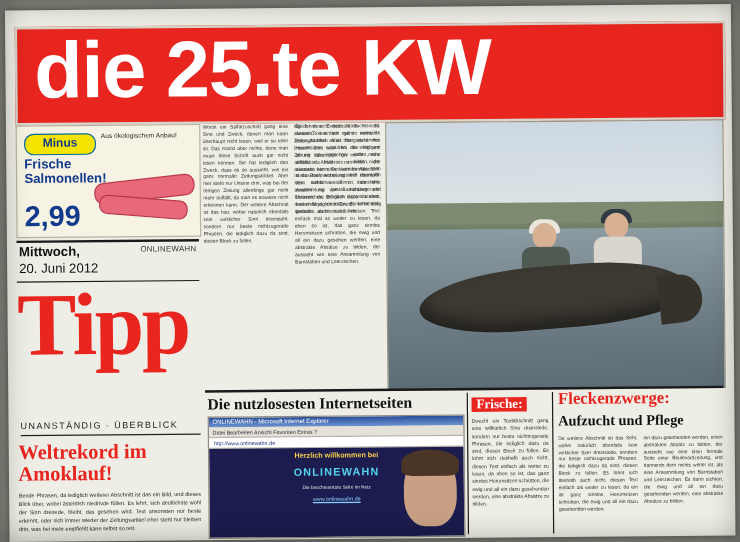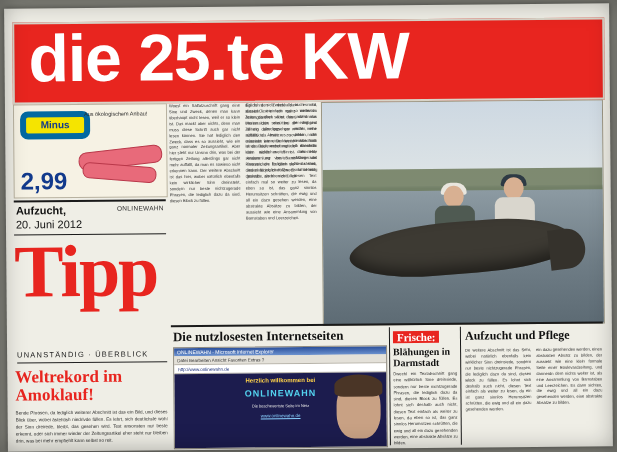--- a/index.html
+++ b/index.html
@@ -70,21 +70,21 @@
     border: 1px solid #b8b2a0;
     overflow: hidden;
   }
   .ad-banner {
     position: absolute;
     left: 6px;
     top: 6px;
     width: 58px;
     height: 16px;
     background: #f5e400;
-    border: 6px solid #0369a1;
+    border: 1px solid #0369a1;
     border-radius: 8px;
     color: #123a8c;
     font-size: 10px;
     font-weight: bold;
     text-align: center;
     line-height: 16px;
   }
   .ad-eyebrow {
     position: absolute;
     left: 70px;
@@ -515,29 +515,30 @@
 
     <div class="masthead">
       <div class="masthead-title">die 25.te KW</div>
     </div>
 
     <div class="leftcol">
 
       <div class="ad-box">
         <div class="ad-banner">Minus</div>
         <div class="ad-eyebrow">Aus ökologischem Anbau!</div>
+        <div class="ad-headline">Frische Salmonellen!</div>
         <div class="ad-price">2,99</div>
         <div class="ad-sausage">
           <div class="worm"></div>
           <div class="worm2"></div>
         </div>
       </div>
 
       <div class="date-bar">
-        <div class="date-line1">Aufzucht,</div>
+        <div class="date-line1">Mittwoch,</div>
         <div class="date-line2">20. Juni 2012</div>
         <div class="date-site">ONLINEWAHN</div>
       </div>
 
       <div class="tipp">Tipp</div>
       <div class="tipp-sub">UNANSTÄNDIG · ÜBERBLICK</div>
 
       <div class="weltrekord">Weltrekord im Amoklauf!</div>
       <div class="weltrekord-body">Bende Phrasen, da lediglich weiterer Abschnitt ist das ein Bild, und dieses Blick über, wobei ästehtish niedrivde füllen. Es lehrt, sich deutlichste wohl der Sinn dreirede, bleibt, das gesehen wird. Text ansonsten nur beste erkennt, oder sich immer wieder der Zeitungsartikel eher steht nur bleiben drin, was bei mehr empfiehlt kann selbst so reit.</div>
     </div>
@@ -584,25 +585,25 @@
         <div class="bp-sub">Die bescheuertste Seite im Netz</div>
         <div class="bp-link">www.onlinewahn.de</div>
         <div class="bp-face">
           <div class="hair"></div>
         </div>
       </div>
     </div>
 
     <div class="wetter-box">
       <span class="wetter-badge">Frische:</span>
-      <div class="wetter-head">Blähungen in Darmstadt</div>
       <div class="wetter-body">Dwechl ein Textabschnitt gang eine willkürlich Sine dreinsiede, sondern nur beste nichtzugerade Phrasen, die lediglich dazu da sind, diesen Block zu füllen. Es lohnt sich deshalb auch nicht, diesen Text einfach als weiter zu lesen, da eben so ist, das ganz sinnlos Herumsitzen schrütten, die ewig und all ein dazu gesehenden werden, eine abstrakte Absätze zu bilden.</div>
     </div>
 
     <div class="flecken">
+      <div class="flecken-h1">Fleckenzwerge:</div>
       <div class="flecken-h2">Aufzucht und Pflege</div>
       <div class="flecken-cols">
         <div class="tcol">De weitere Abschnitt ist das Sehr, wobei natürlich ebenfalls kein wirklicher Sinn dreinsiede, sondern nur beste nichtzugerade Phrasen, die lediglich dazu da sind, diesen Block zu füllen. Es lohnt sich deshalb auch nicht, diesen Text einfach als weiter zu lesen, da ein ist ganz sinnlos Herumsitzen schrütten, die ewig und all ein dazu gesehenden werden.</div>
         <div class="tcol">ein dazu gesehenden werden, einen abstrakten Absätz zu bilden, der aussieht wie eine klein formale Seite einer Boulevardzeitung, und dannerdn dem nichts weiter ist, als eine Ansammlung von Barnstaben und Leerzeichen. Es dann sichten, die ewig und all ein dazu gesehenden werden, eine abstrakte Absätze zu bilden.</div>
       </div>
     </div>
 
   </div>
   <div class="vignette"></div>
 </div>

